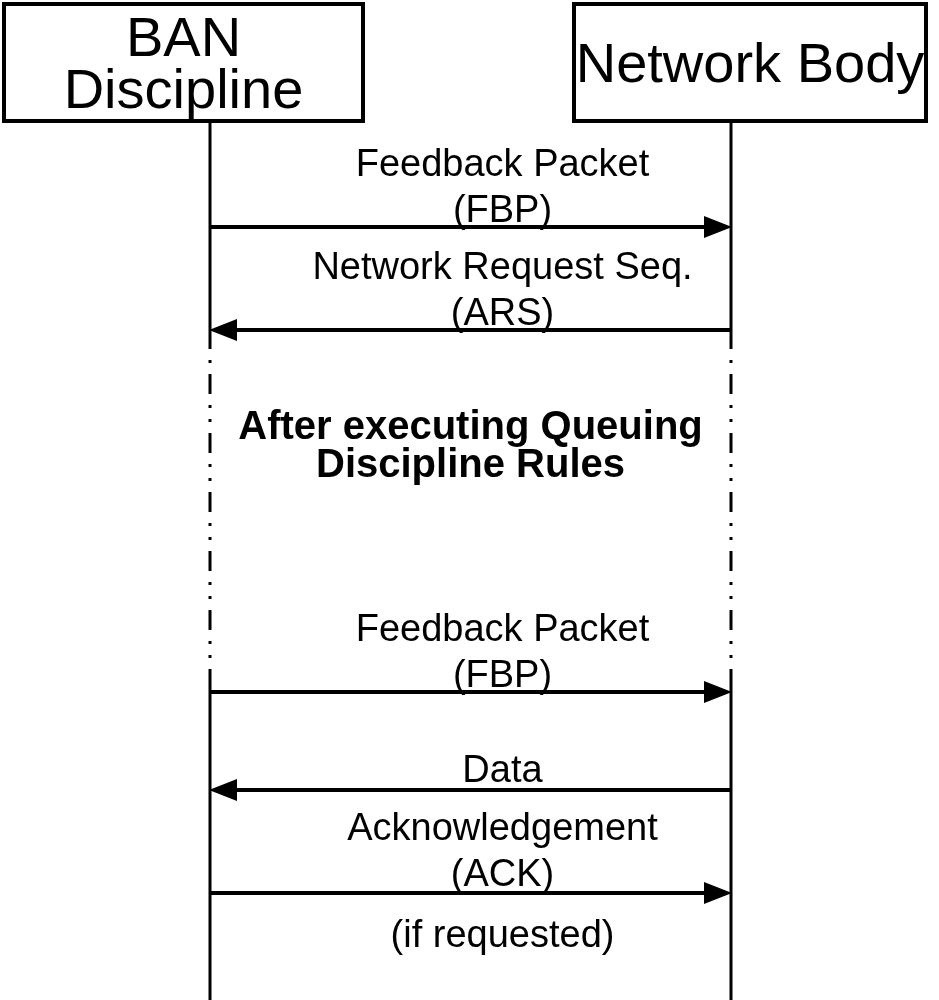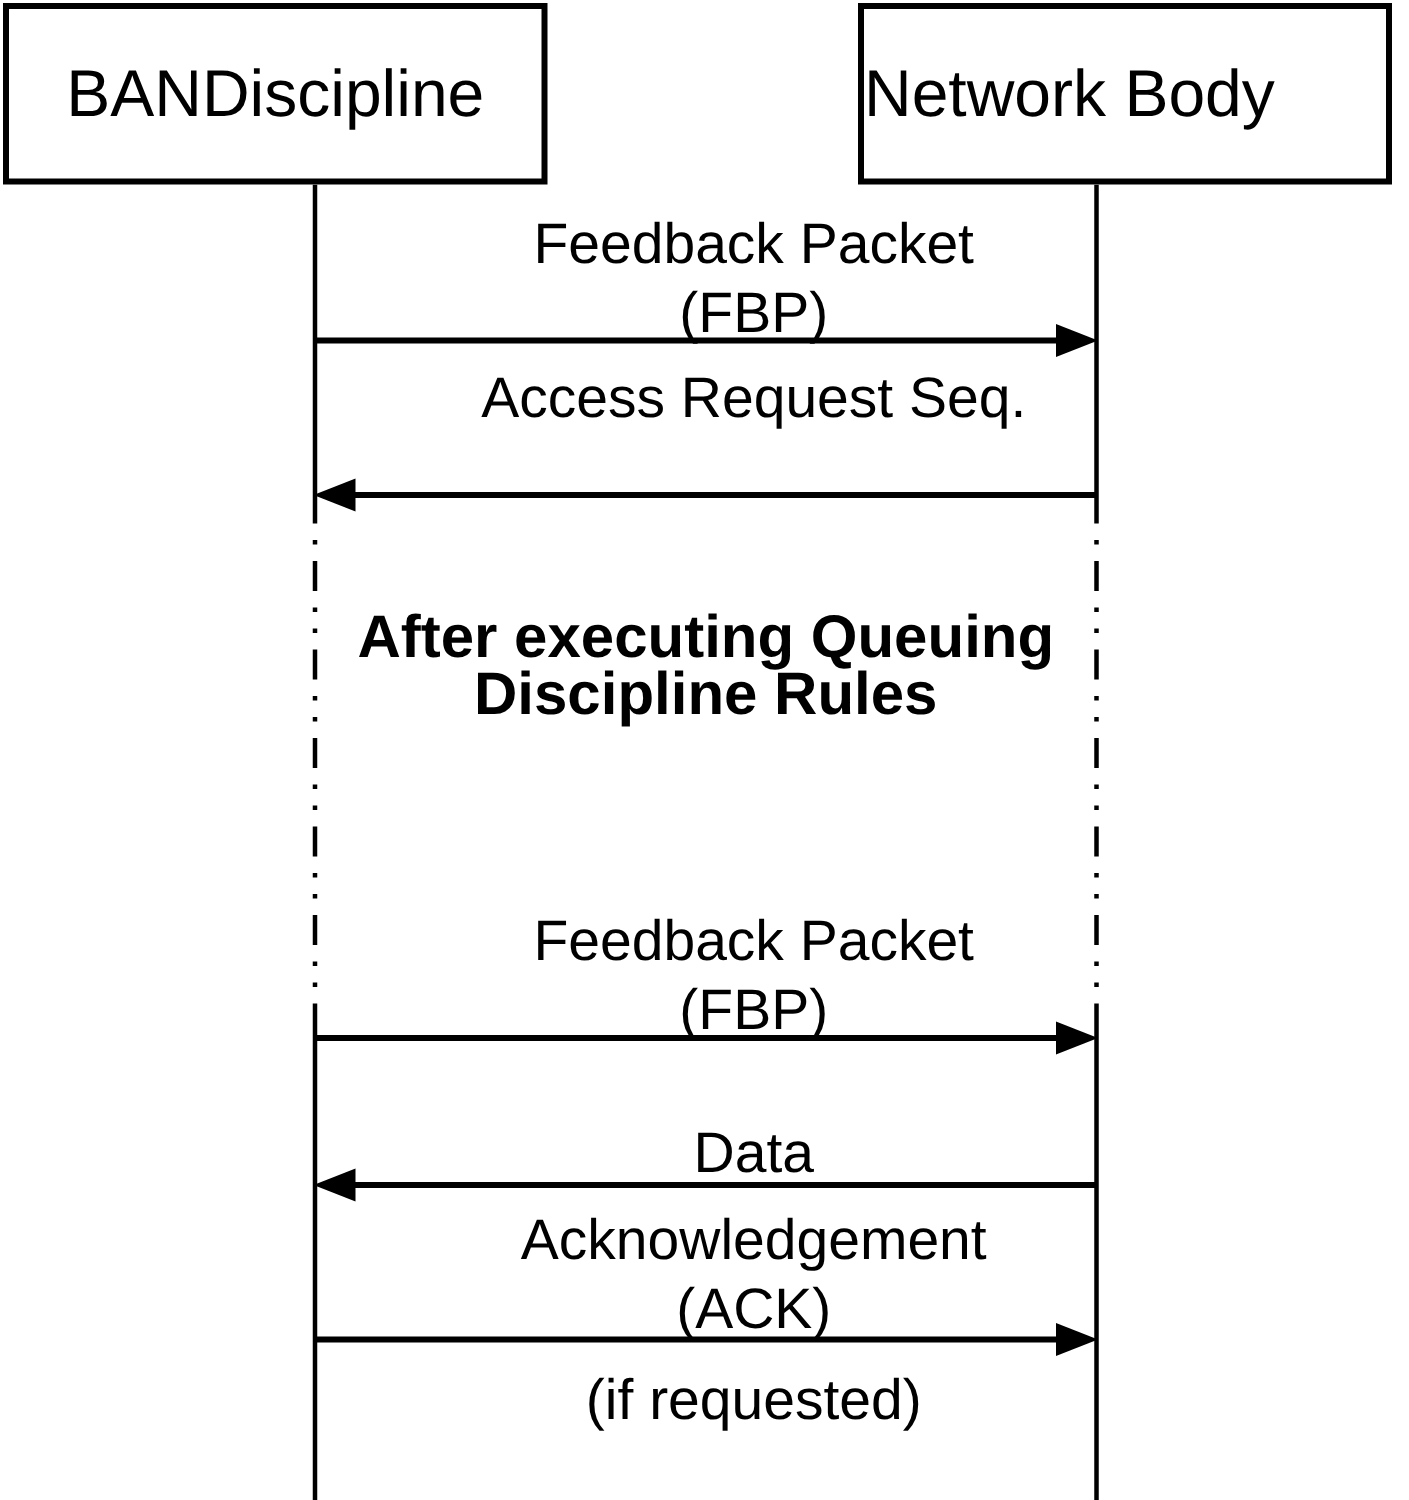--- a/index.html
+++ b/index.html
@@ -21,30 +21,30 @@
     left: 0;
     top: 0;
   }
   .actor-box {
     position: absolute;
     top: 2px;
     height: 113px;
     border: 4px solid #000000;
     background: #ffffff;
     display: flex;
-    flex-direction: row;
+    flex-direction: column;
     justify-content: center;
     align-items: center;
     text-align: center;
-    font-size: 44px;
+    font-size: 56px;
     line-height: 52px;
     white-space: nowrap;
   }
   .actor-box.ban { left: 2px; width: 355px; }
-  .actor-box.nbs { left: 572px; width: 348px; justify-content: space-between; }
+  .actor-box.nbs { left: 572px; width: 348px; }
   .msg-label, .footnote, .note {
     position: absolute;
     left: 210px;
     width: 521px;
     text-align: center;
   }
   .msg-label, .footnote {
     font-size: 38px;
     line-height: 46px;
     padding-left: 32px;
@@ -103,21 +103,22 @@
   </div>
   <div class="actor-box nbs">
     <div>Network Body</div>
   </div>
 
   <div class="msg-label" style="top:140px">
     <div>Feedback Packet</div>
     <div>(FBP)</div>
   </div>
   <div class="msg-label" style="top:243px">
-    <div>Access Request Seq.</div>
+    <div>Network Request Seq.</div>
+    <div>(ARS)</div>
   </div>
   <div class="note" style="top:406px">
     <div>After executing Queuing</div>
     <div>Discipline Rules</div>
   </div>
   <div class="msg-label" style="top:605px">
     <div>Feedback Packet</div>
     <div>(FBP)</div>
   </div>
   <div class="msg-label" style="top:746px">

